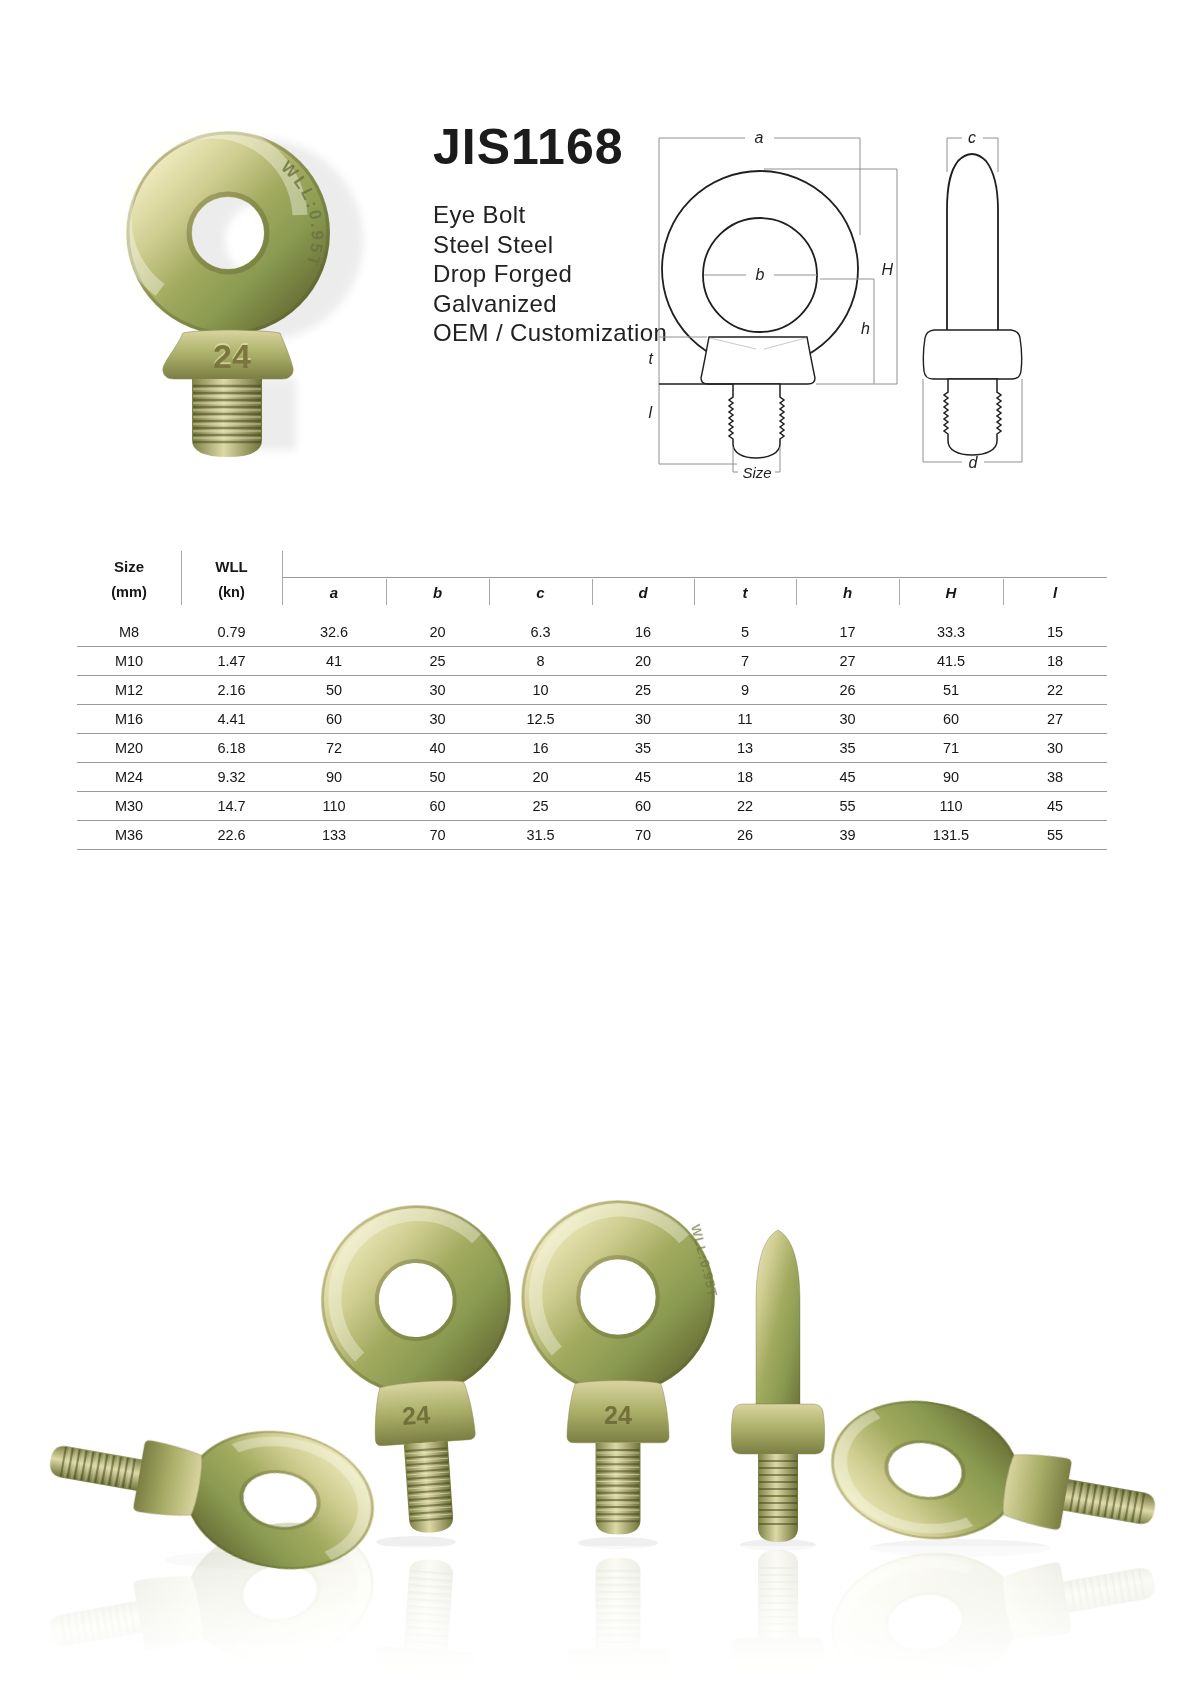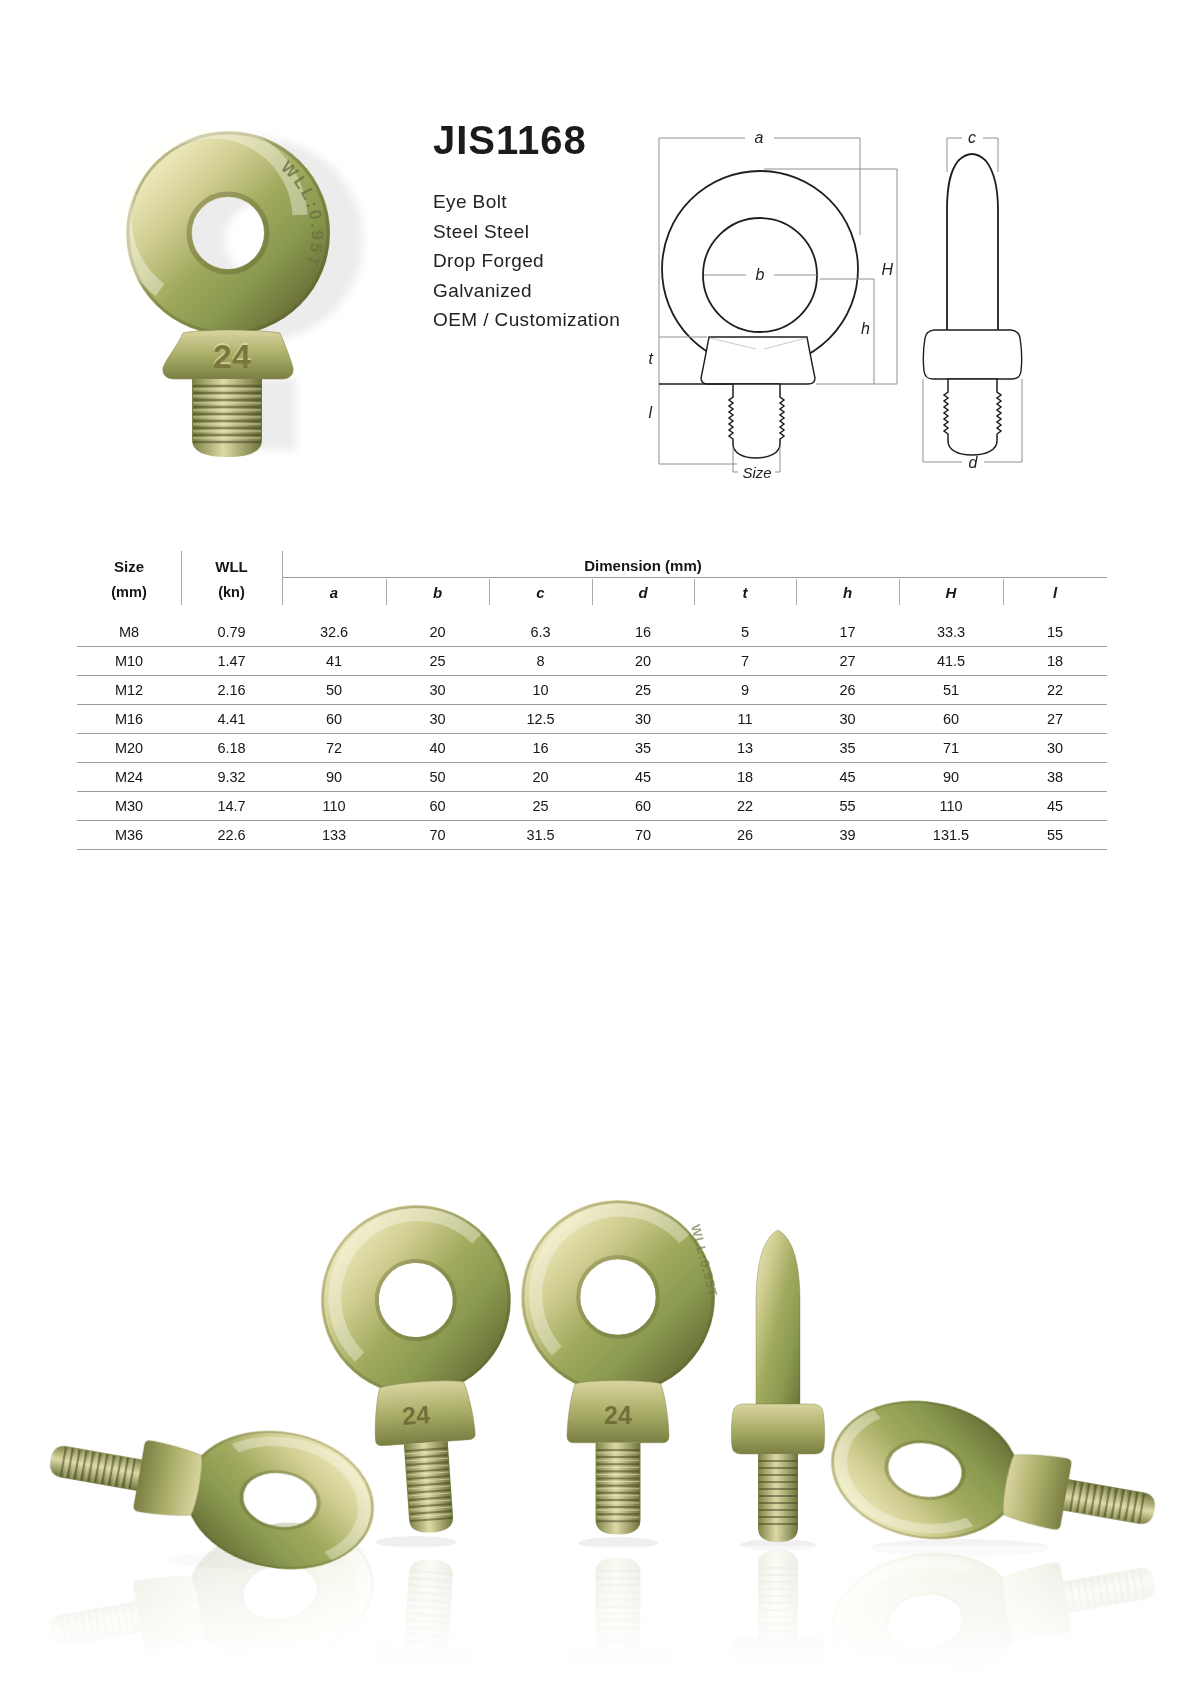--- a/index.html
+++ b/index.html
@@ -2,23 +2,23 @@
 <html><head>
 <meta charset="utf-8">
 <style>
   html,body{margin:0;padding:0;}
   body{width:1181px;height:1687px;background:#ffffff;position:relative;
        font-family:"Liberation Sans",sans-serif;color:#161616;overflow:hidden;}
   .page{position:absolute;inset:0;background:#fff;}
   svg{display:block;}
   
   .titleblock{position:absolute;left:433px;top:118px;width:260px;}
-  .product-title{margin:0;font-size:40px;font-weight:700;letter-spacing:1px;color:#1b1b1b;}
+  .product-title{margin:0;font-size:50px;font-weight:700;letter-spacing:1px;color:#1b1b1b;}
   .features{margin-top:24px;}
-  .features div{font-size:19px;line-height:29.5px;letter-spacing:.4px;color:#222;}
+  .features div{font-size:24px;line-height:29.5px;letter-spacing:.4px;color:#222;}
   
   .spec-table{position:absolute;left:77px;top:548px;width:1030px;height:300px;font-size:14.5px;}
   .hgrid{position:absolute;left:0;right:0;display:grid;
          grid-template-columns:104px 101px 104px 103px 103px 102px 102px 103px 104px 104px;}
   .hrow1{top:6px;height:24px;align-items:center;}
   .hrow2{top:31px;height:26px;align-items:center;font-weight:bold;}
   .cell{text-align:center;}
   .bold{font-weight:700;font-size:15px;}
   .ital{font-style:italic;font-size:15px;}
   .dim-group-label{position:absolute;left:205px;width:722px;top:6px;height:24px;
@@ -167,21 +167,20 @@
       <text x="972" y="143" text-anchor="middle">c</text>
       <text x="973" y="468" text-anchor="middle">d</text>
     </g>
   </svg>
 
   <div class="spec-table">
     <div class="hgrid hrow1">
       <div class="cell bold">Size</div>
       <div class="cell bold">WLL</div>
     </div>
-    <div class="dim-group-label">Dimension (mm)</div>
     <div class="underline-group"></div>
     <div class="hgrid hrow2">
       <div class="cell">(mm)</div>
       <div class="cell">(kn)</div>
       <div class="cell ital">a</div>
       <div class="cell ital">b</div>
       <div class="cell ital">c</div>
       <div class="cell ital">d</div>
       <div class="cell ital">t</div>
       <div class="cell ital">h</div>

